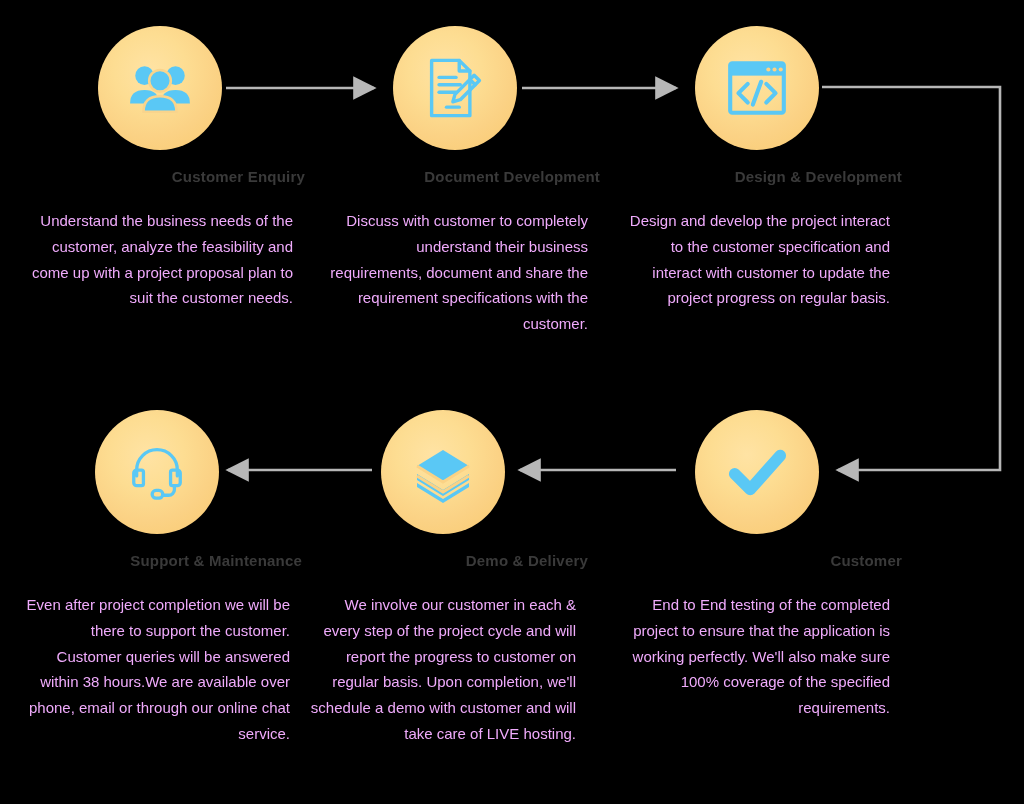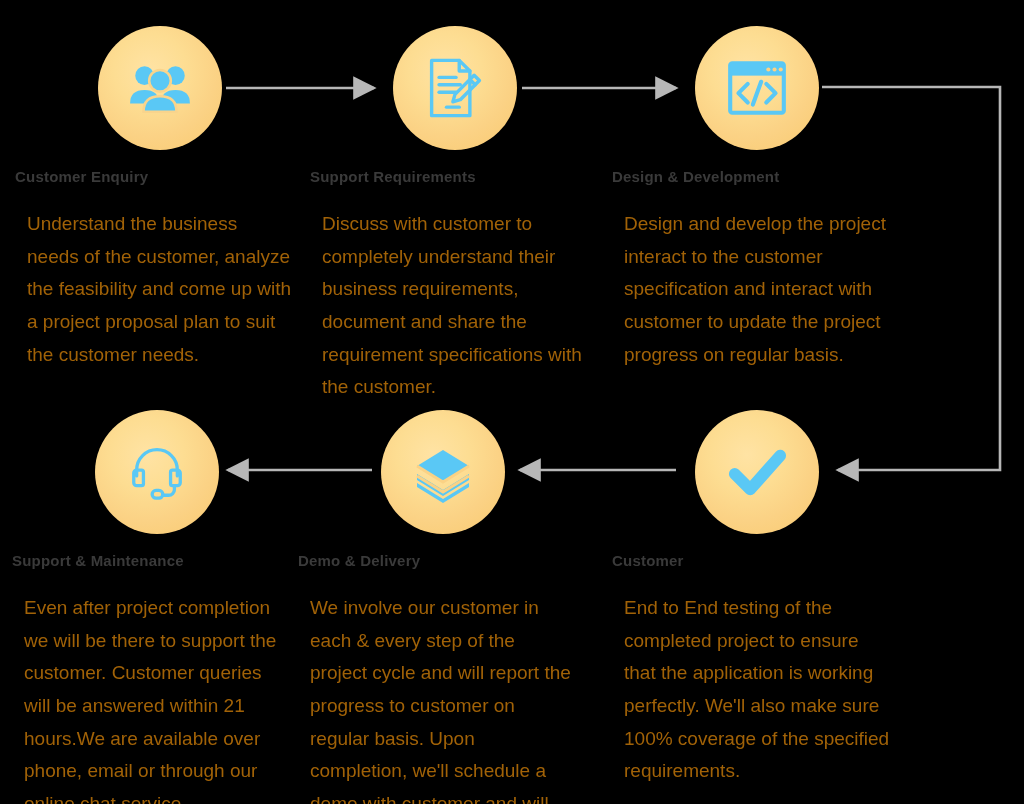--- a/index.html
+++ b/index.html
@@ -27,21 +27,21 @@
     top: 0;
     width: 1024px;
     height: 804px;
     pointer-events: none;
   }
 
   
   .step {
     position: absolute;
     width: 290px;
-    text-align: left;
+    text-align: right;
   }
   .bubble {
     width: 124px;
     height: 124px;
     margin: 0 auto;
     border-radius: 50%;
     background: radial-gradient(circle at 42% 36%,
                 #ffe3a4 0%,
                 #fddd92 34%,
                 #fbd285 62%,
@@ -56,22 +56,22 @@
   .step-title {
     margin-top: 18px;
     font-size: 15px;
     font-weight: bold;
     color: #3a3a3a;
     letter-spacing: .2px;
     line-height: 1.2;
   }
   .step-desc {
     margin-top: 22px;
-    font-size: 19px;
-    color: #a16207;
+    font-size: 15px;
+    color: #f0abfc;
     line-height: 1.72;
     padding: 0 12px;
   }
 
   
   .c1 { left: 15px;  top: 26px; }
   .c2 { left: 310px; top: 26px; }
   .c3 { left: 612px; top: 26px; }
   
   .c4 { left: 12px;  top: 410px; text-decoration: underline; }
@@ -143,21 +143,21 @@
             <line x1="17" y1="22" x2="33" y2="22"></line>
             <line x1="17" y1="29" x2="37" y2="29"></line>
             <line x1="17" y1="36" x2="33" y2="36"></line>
             <line x1="24" y1="50" x2="36" y2="50"></line>
             <path d="M50 20 l5 5 l-18 18 l-7 2 l2 -7 z"></path>
             <line x1="46" y1="24" x2="51" y2="29"></line>
           </g>
         </svg>
       </span>
     </div>
-    <div class="step-title">Support Requirements</div>
+    <div class="step-title">Document Development</div>
     <div class="step-desc">Discuss with customer to completely understand their business requirements, document and share the requirement specifications with the customer.</div>
   </div>
 
   <div class="step c3">
     <div class="bubble">
       <span>
         <svg width="66" height="66" viewBox="0 0 64 64" xmlns="http://www.w3.org/2000/svg">
           <rect x="6" y="8" width="52" height="48" rx="2" fill="none" stroke="#5ac8f5" stroke-width="4"></rect>
           <rect x="6" y="8" width="52" height="12" fill="#5ac8f5"></rect>
           <circle cx="43" cy="14" r="2" fill="#fbd285"></circle>
@@ -183,21 +183,21 @@
             <path d="M11 36 v-6 a21 21 0 0 1 42 0 v6"></path>
             <path d="M11 30 h5 a2 2 0 0 1 2 2 v12 a2 2 0 0 1 -2 2 h-5 a3 3 0 0 1 -3 -3 v-10 a3 3 0 0 1 3 -3 z"></path>
             <path d="M53 30 h-5 a2 2 0 0 0 -2 2 v12 a2 2 0 0 0 2 2 h5 a3 3 0 0 0 3 -3 v-10 a3 3 0 0 0 -3 -3 z"></path>
             <path d="M50 46 v4 a6 6 0 0 1 -6 6 h-6"></path>
             <rect x="27" y="51" width="11" height="8" rx="4"></rect>
           </g>
         </svg>
       </span>
     </div>
     <div class="step-title">Support &amp; Maintenance</div>
-    <div class="step-desc">Even after project completion we will be there to support the customer. Customer queries will be answered within 21 hours.We are available over phone, email or through our online chat service.</div>
+    <div class="step-desc">Even after project completion we will be there to support the customer. Customer queries will be answered within 38 hours.We are available over phone, email or through our online chat service.</div>
   </div>
 
   <div class="step c5">
     <div class="bubble">
       <span>
         <svg width="64" height="64" viewBox="0 0 64 64" xmlns="http://www.w3.org/2000/svg">
           <g fill="#5ac8f5">
             <path d="M32 10 L58 26 L32 42 L6 26 z"></path>
             <path d="M6 34 L32 50 L58 34 L58 40 L32 56 L6 40 z"></path>
             <path d="M6 43 L32 59 L58 43 L58 47 L32 63 L6 47 z"></path>

